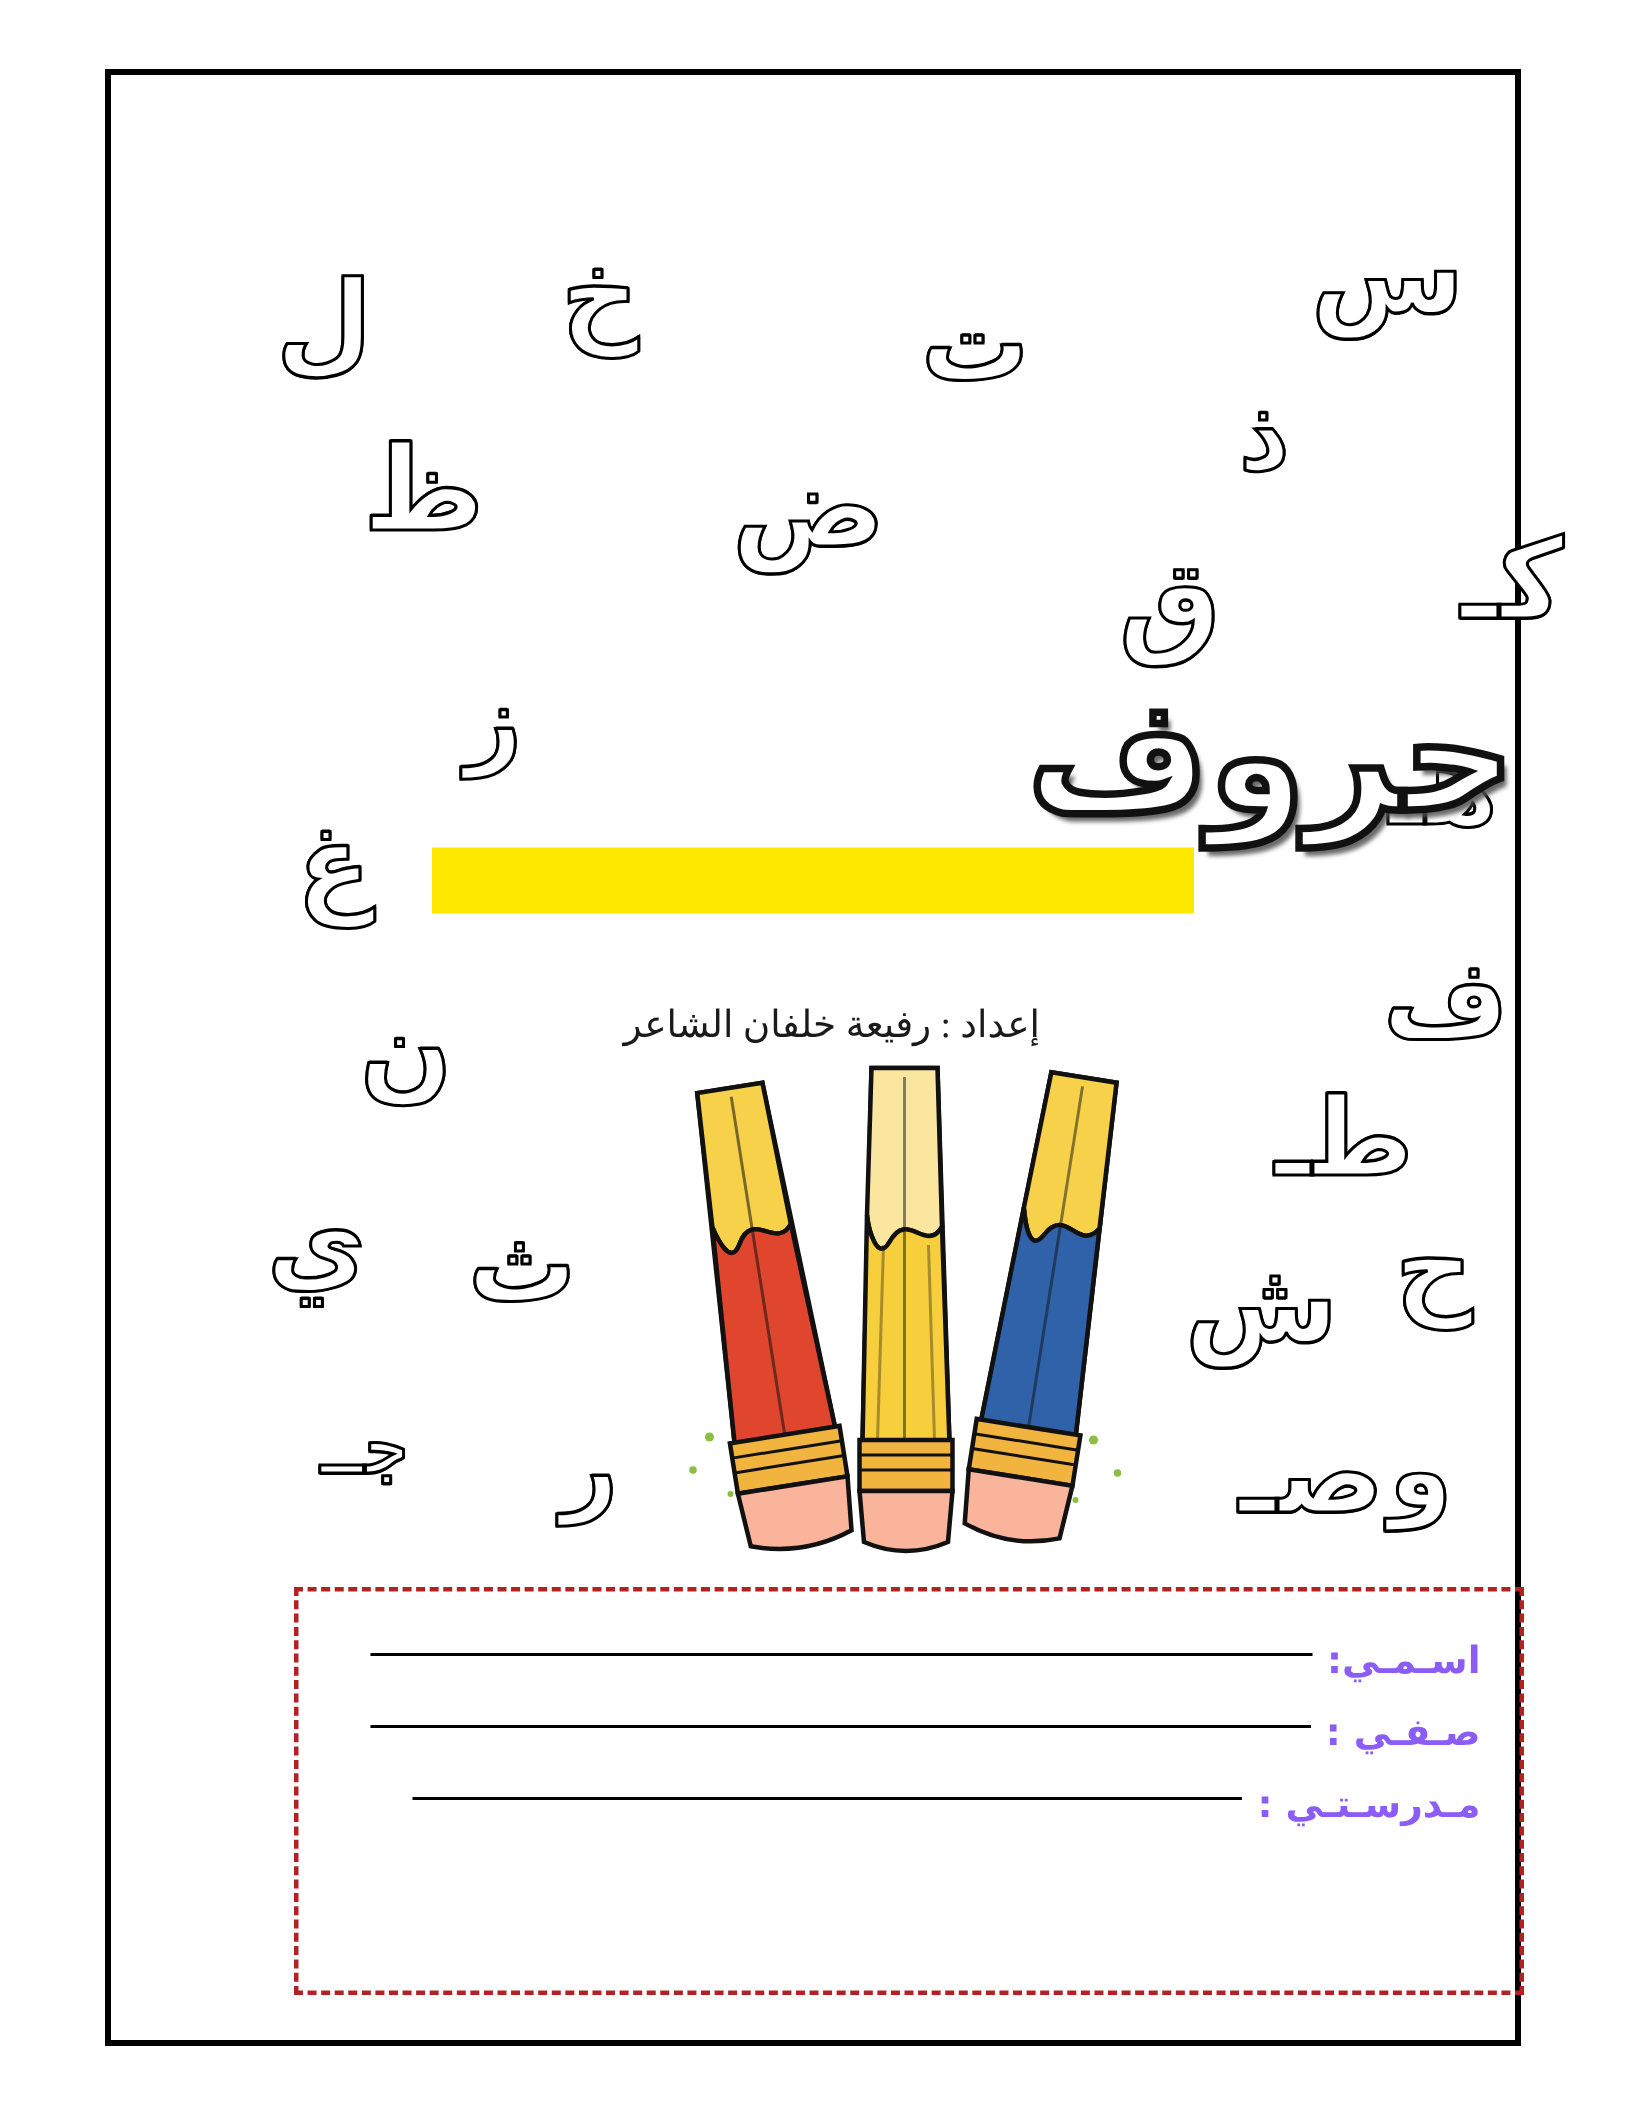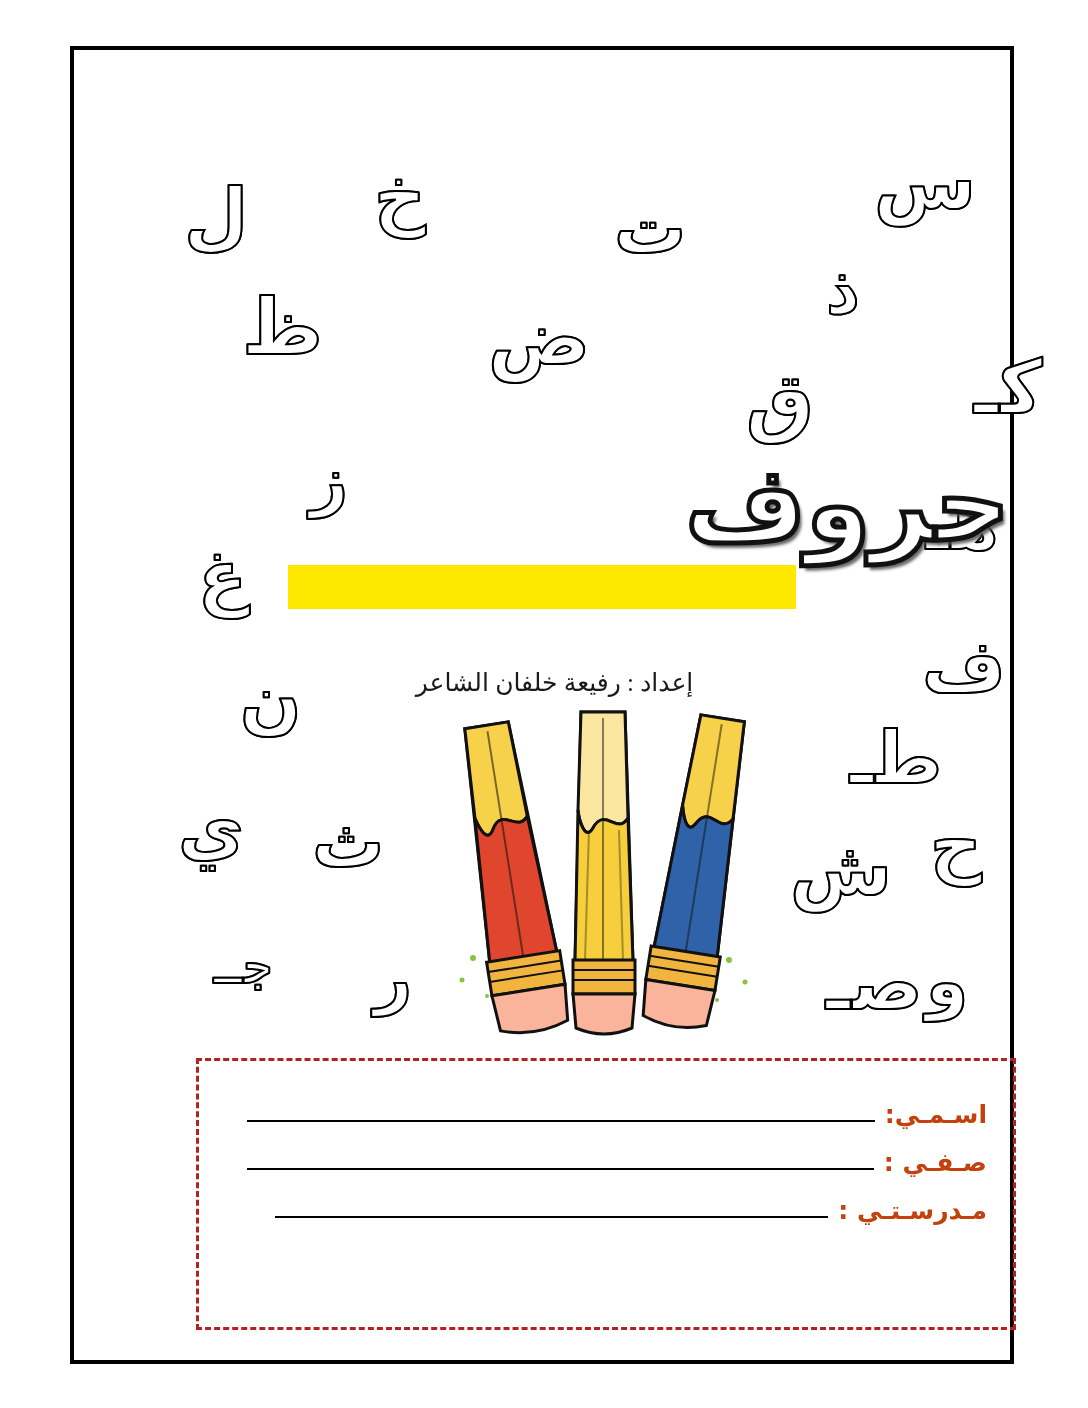--- a/index.html
+++ b/index.html
@@ -94,26 +94,26 @@
     left: 122px;
     top: 1008px;
     width: 820px;
     height: 272px;
     border: 3px dashed #b22222;
     box-sizing: border-box;
     padding: 22px 26px 0 26px;
   }
   .info-row {
     display: flex;
-    align-items: flex-end;
+    align-items: center;
     height: 48px;
     font-family: "DejaVu Sans", sans-serif;
     font-weight: 700;
     font-size: 25px;
-    color: #c2410c;
+    color: #8b5cf6;
   }
   .info-label {
     white-space: nowrap;
     padding-bottom: 2px;
     letter-spacing: 1px;
   }
   .info-line {
     flex: 1 1 auto;
     border-bottom: 2px solid #000000;
     margin: 0 10px 9px 10px;

